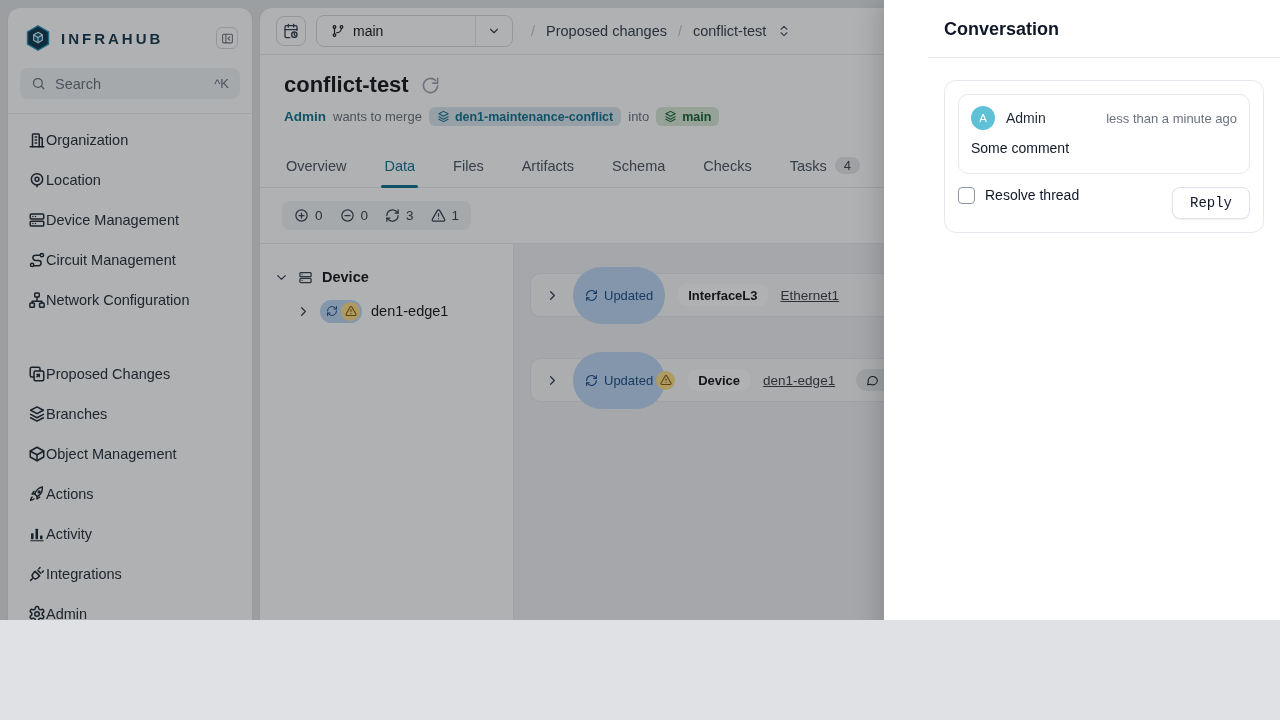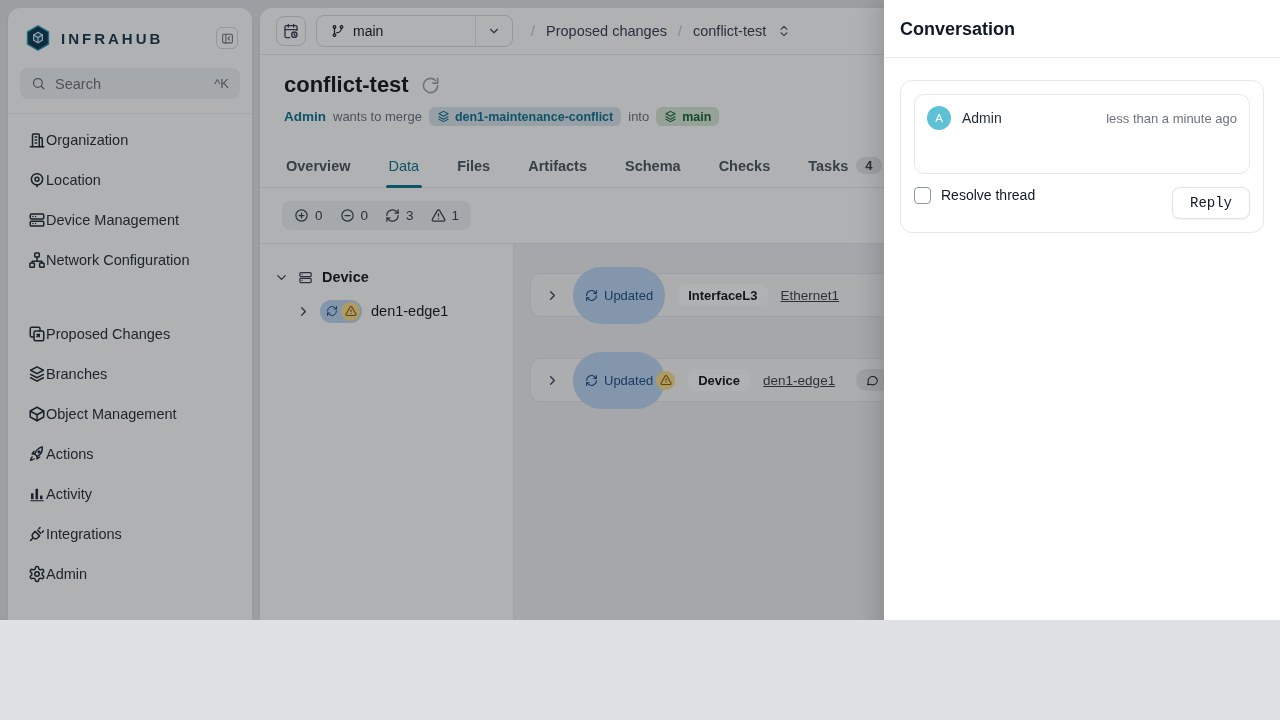--- a/index.html
+++ b/index.html
@@ -55,21 +55,21 @@
   .merge-line { display:flex; align-items:center; gap:7px; margin-top:9px; font-size:13px; color:#6b7280; }
   .merge-author { color:var(--accent,#0e7490); font-weight:700; font-size:13.5px; cursor:pointer; }
   .branch-badge { display:inline-flex; align-items:center; gap:5px; border-radius:6px; padding:2.5px 8px;
                   font-size:12.5px; font-weight:700; cursor:pointer; }
   .branch-badge.source { background:var(--source_badge_bg,#dce6ef); color:var(--source_badge_fg,#0e7490); }
   .branch-badge.target { background:var(--target_badge_bg,#d8e8d8); color:var(--target_badge_fg,#166534); }
   .layers-12 { width:13px; height:13px; }
 
   .tabs-row { display:flex; gap:38px; padding:0 26px; margin-top:20px; border-bottom:1px solid #e8eaee; flex:none; }
   .tab { position:relative; padding:11px 0 13px; font-size:14.5px; color:#4b5563; cursor:pointer;
-         display:flex; align-items:center; gap:8px; white-space:nowrap;font-weight:bold; }
+         display:flex; align-items:center; gap:8px; white-space:nowrap; }
   .tab.active { color:var(--accent,#0e7490); font-weight:500; }
   .tab.active::after { content:""; position:absolute; left:-3px; right:-3px; bottom:-1px; height:3px;
                        background:var(--accent,#0e7490); border-radius:2px; }
   .tab-badge { background:#e6e7ea; color:#3f3f46; border-radius:999px; padding:1px 9px; font-size:13px; }
 
   .toolbar-row { padding:13px 22px; flex:none; border-bottom:1px solid #e8eaee; }
   .stats-group { display:inline-flex; align-items:center; gap:17px; background:#f1f3f5; border-radius:8px; padding:7px 12px; }
   .stat { display:flex; align-items:center; gap:6px; font-size:13.5px; color:#374151; cursor:default; }
   .stat svg { width:15px; height:15px; }
 
@@ -95,21 +95,21 @@
   .status-wrap .warn-circle { margin-left:-9px; }
   .type-pill { background:#fff; border-radius:8px; padding:3.5px 10px; font-size:13px; font-weight:700; color:#18181b; }
   .item-name { font-size:13.5px; color:#3f3f46;text-decoration:underline; }
   .comment-pill { display:flex; align-items:center; gap:5px; background:#e5e7ea; border-radius:999px;
                   padding:3.5px 10px; font-size:13px; color:#27272a; margin-left:8px; }
   .comment-pill svg { width:13px; height:13px; }
 
   
   .overlay { position:absolute; inset:0; background:var(--overlay,rgba(15,18,22,.32)); z-index:50; cursor:pointer; }
   .panel { position:absolute; top:0; right:0; width:396px; height:720px; background:#fff; z-index:60;
-           box-shadow:-8px 0 22px rgba(0,0,0,.14); display:flex; flex-direction:column; }
+           box-shadow:-8px 0 22px rgba(0,0,0,.14); display:flex; flex-direction:column;padding-left:44px; }
   .panel-header { padding:19px 16px 17px; font-size:18px; font-weight:700; color:#101828; border-bottom:1px solid #e9ebee; }
   .thread-card { margin:22px 16px 0; border:1px solid #e5e8ec; border-radius:12px; padding:13px; }
   .comment-box { border:1px solid #e5e8ec; border-radius:10px; padding:11px 12px; min-height:80px; }
   .comment-head { display:flex; align-items:center; gap:11px; }
   .c-avatar { width:24px; height:24px; border-radius:50%; background:var(--avatar,#5ec1d6); color:#fff;
               font-size:11.5px; display:flex; align-items:center; justify-content:center; flex:none; }
   .c-name { font-size:14px; color:#1f2937; }
   .c-time { margin-left:auto; font-size:13px; color:#6b7280; }
   .comment-body { margin-top:10px; font-size:14px; color:#101828; }
   .thread-actions { display:flex; margin-top:13px; }
@@ -175,20 +175,28 @@
         </svg>
         <span>Location</span>
       </div>
       <div class="nav-item">
         <svg class="ic nav-ic" viewBox="0 0 24 24">
           <rect x="3" y="4" width="18" height="6.5" rx="1.5"></rect>
             <rect x="3" y="13.5" width="18" height="6.5" rx="1.5"></rect>
             <path d="M6.5 7.2h.01M6.5 16.7h.01M10 7.2h.01M10 16.7h.01"></path>
         </svg>
         <span>Device Management</span>
+      </div>
+      <div class="nav-item">
+        <svg class="ic nav-ic" viewBox="0 0 24 24">
+          <circle cx="18.5" cy="5.5" r="2.2"></circle>
+            <circle cx="5.5" cy="18.5" r="2.2"></circle>
+            <path d="M16.3 5.5H10a3.5 3.5 0 0 0 0 7h4a3.5 3.5 0 0 1 0 7H7.7"></path>
+        </svg>
+        <span>Circuit Management</span>
       </div>
       <div class="nav-item">
         <svg class="ic nav-ic" viewBox="0 0 24 24">
           <rect x="9" y="2.5" width="6" height="5.5" rx="1"></rect>
             <rect x="2.5" y="16" width="6" height="5.5" rx="1"></rect>
             <rect x="15.5" y="16" width="6" height="5.5" rx="1"></rect>
             <path d="M12 8v3.5M5.5 16v-2.5h13V16M12 11.5v2"></path>
         </svg>
         <span>Network Configuration</span>
       </div>
@@ -479,20 +487,21 @@
   <aside class="panel">
     <div class="panel-header">Conversation</div>
 
     <div class="thread-card">
       <div class="comment-box">
         <div class="comment-head">
           <span class="c-avatar">A</span>
           <span class="c-name">Admin</span>
           <span class="c-time">less than a minute ago</span>
         </div>
+        <div class="comment-body">Some comment</div>
       </div>
       <div class="thread-actions">
         <span class="checkbox"></span>
         <span class="resolve-label">Resolve thread</span>
         <button class="reply-btn">Reply</button>
       </div>
     </div>
 
     <div class="panel-footer">
       <button class="close-btn">Close</button>

